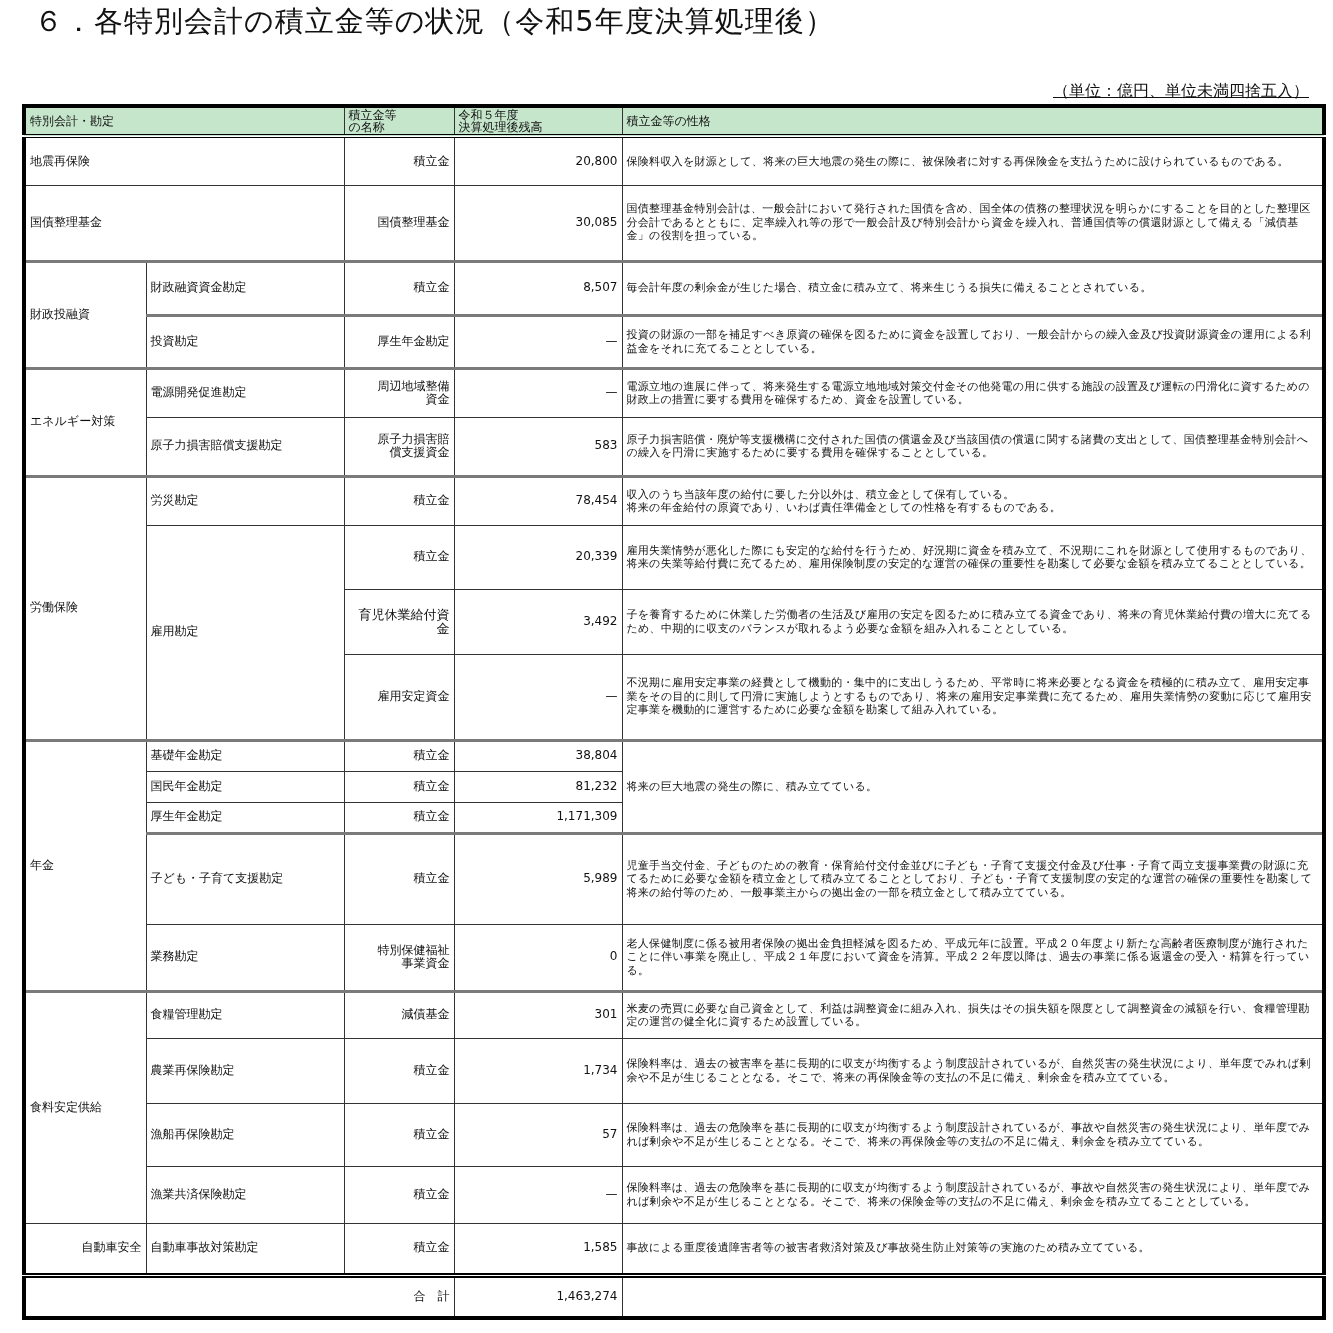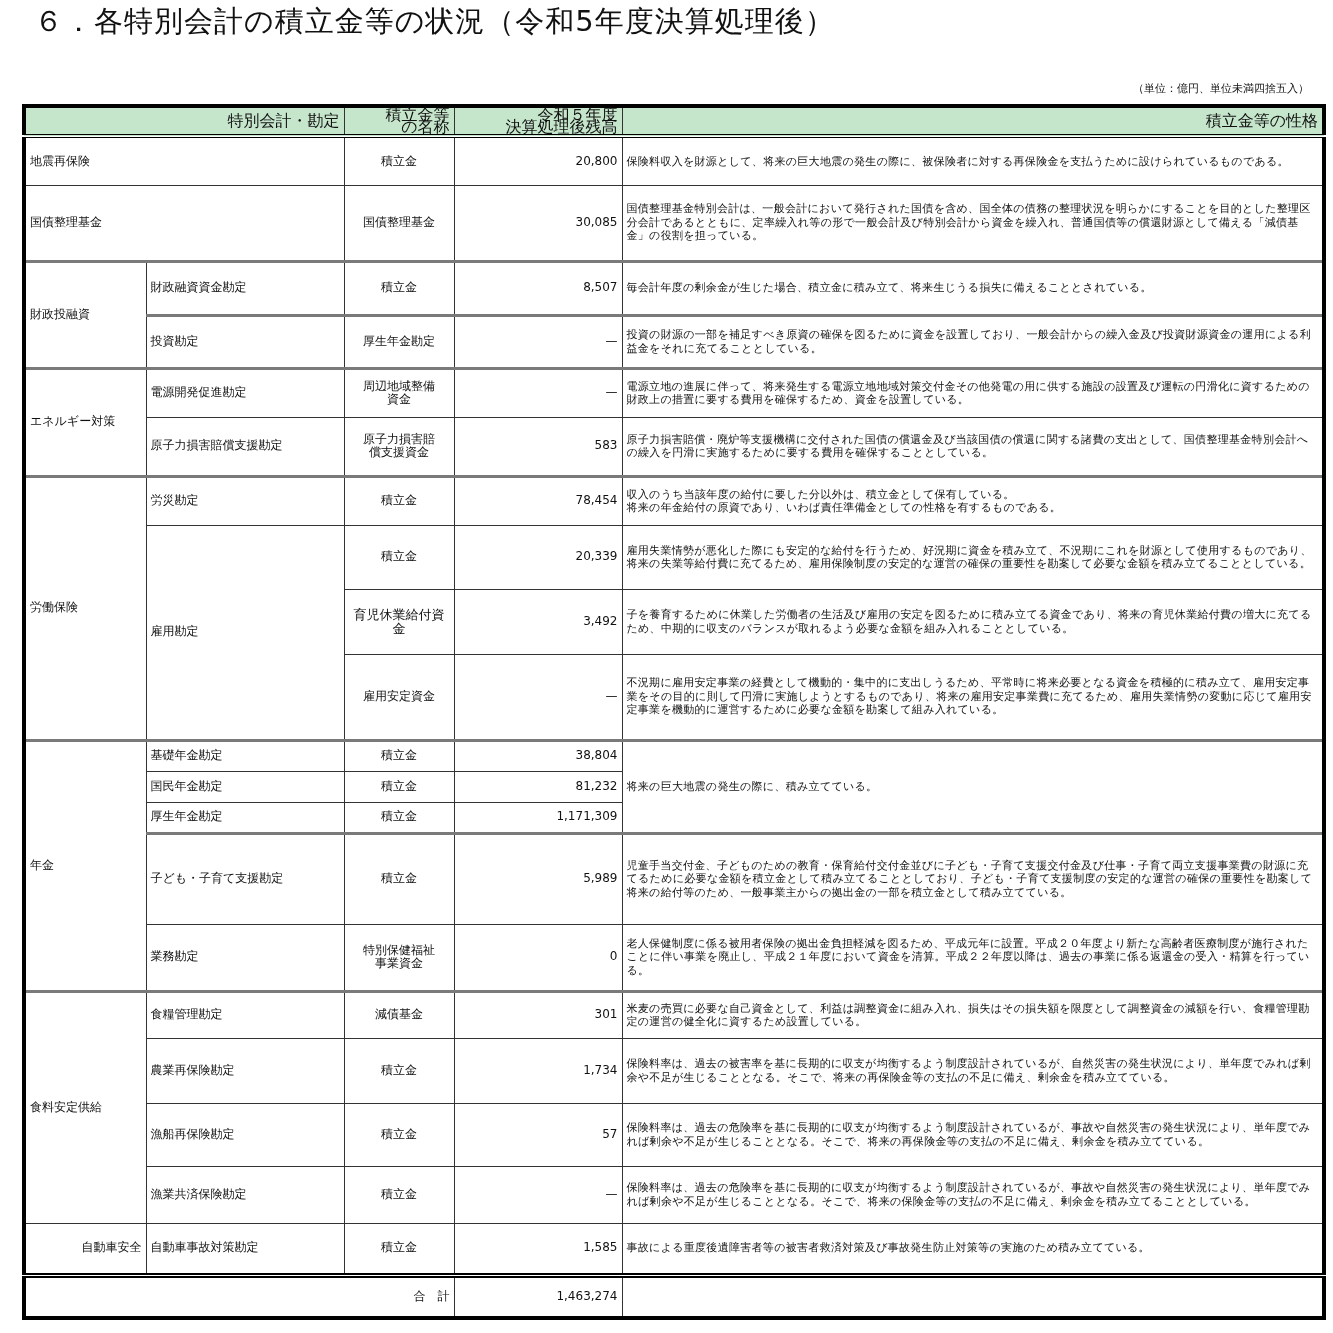--- a/index.html
+++ b/index.html
@@ -6,37 +6,37 @@
   body {
     width: 1333px; height: 1333px; position: relative; overflow: hidden;
     font-family: "DejaVu Sans", "Liberation Sans", sans-serif; color: #111;
   }
   .title {
     position: absolute; left: 34px; top: 2px;
     font-size: 29px; letter-spacing: 1px; color: #111; white-space: nowrap;
     font-family: "DejaVu Sans", sans-serif;
   }
   .unit {
-    position: absolute; right: 24px; top: 81px; font-size: 11px; white-space: nowrap;
+    position: absolute; right: 24px; top: 81px; font-size: 16px; white-space: nowrap; text-decoration: underline;
   }
   table.main {
     position: absolute; left: 22px; top: 104px; width: 1300px;
     border-collapse: collapse; table-layout: fixed;
     border: 4px solid #000;
     font-size: 12px;
   }
   table.main td, table.main th {
     border: 1.3px solid #333; padding: 0 4px; vertical-align: middle; line-height: 13.5px;
   }
   table.main thead th {
-    background: #c6e6cc; font-weight: normal; text-align: right; font-size: 16px;
+    background: #c6e6cc; font-weight: normal; text-align: left; font-size: 12px;
     border-bottom: 4px double #000; line-height: 12px; height: 26px;
   }
   .c-name { text-align: left; }
-  .c-fund { text-align: center; }
+  .c-fund { text-align: right; }
   .c-amt  { text-align: right; padding-right: 2px; white-space: nowrap; }
   .c-desc { text-align: left; font-size: 11px; letter-spacing: 0.3px; padding-left: 3px; padding-right: 3px; }
   .small  { font-size: 13px; }
   tr.sep > td { border-top: 3px solid #7a7a7a; }
   tr.total > td { border-top: 5px double #000; height: 38px; }
   .center { text-align: right; }
 </style>
 </head>
 <body>
 

